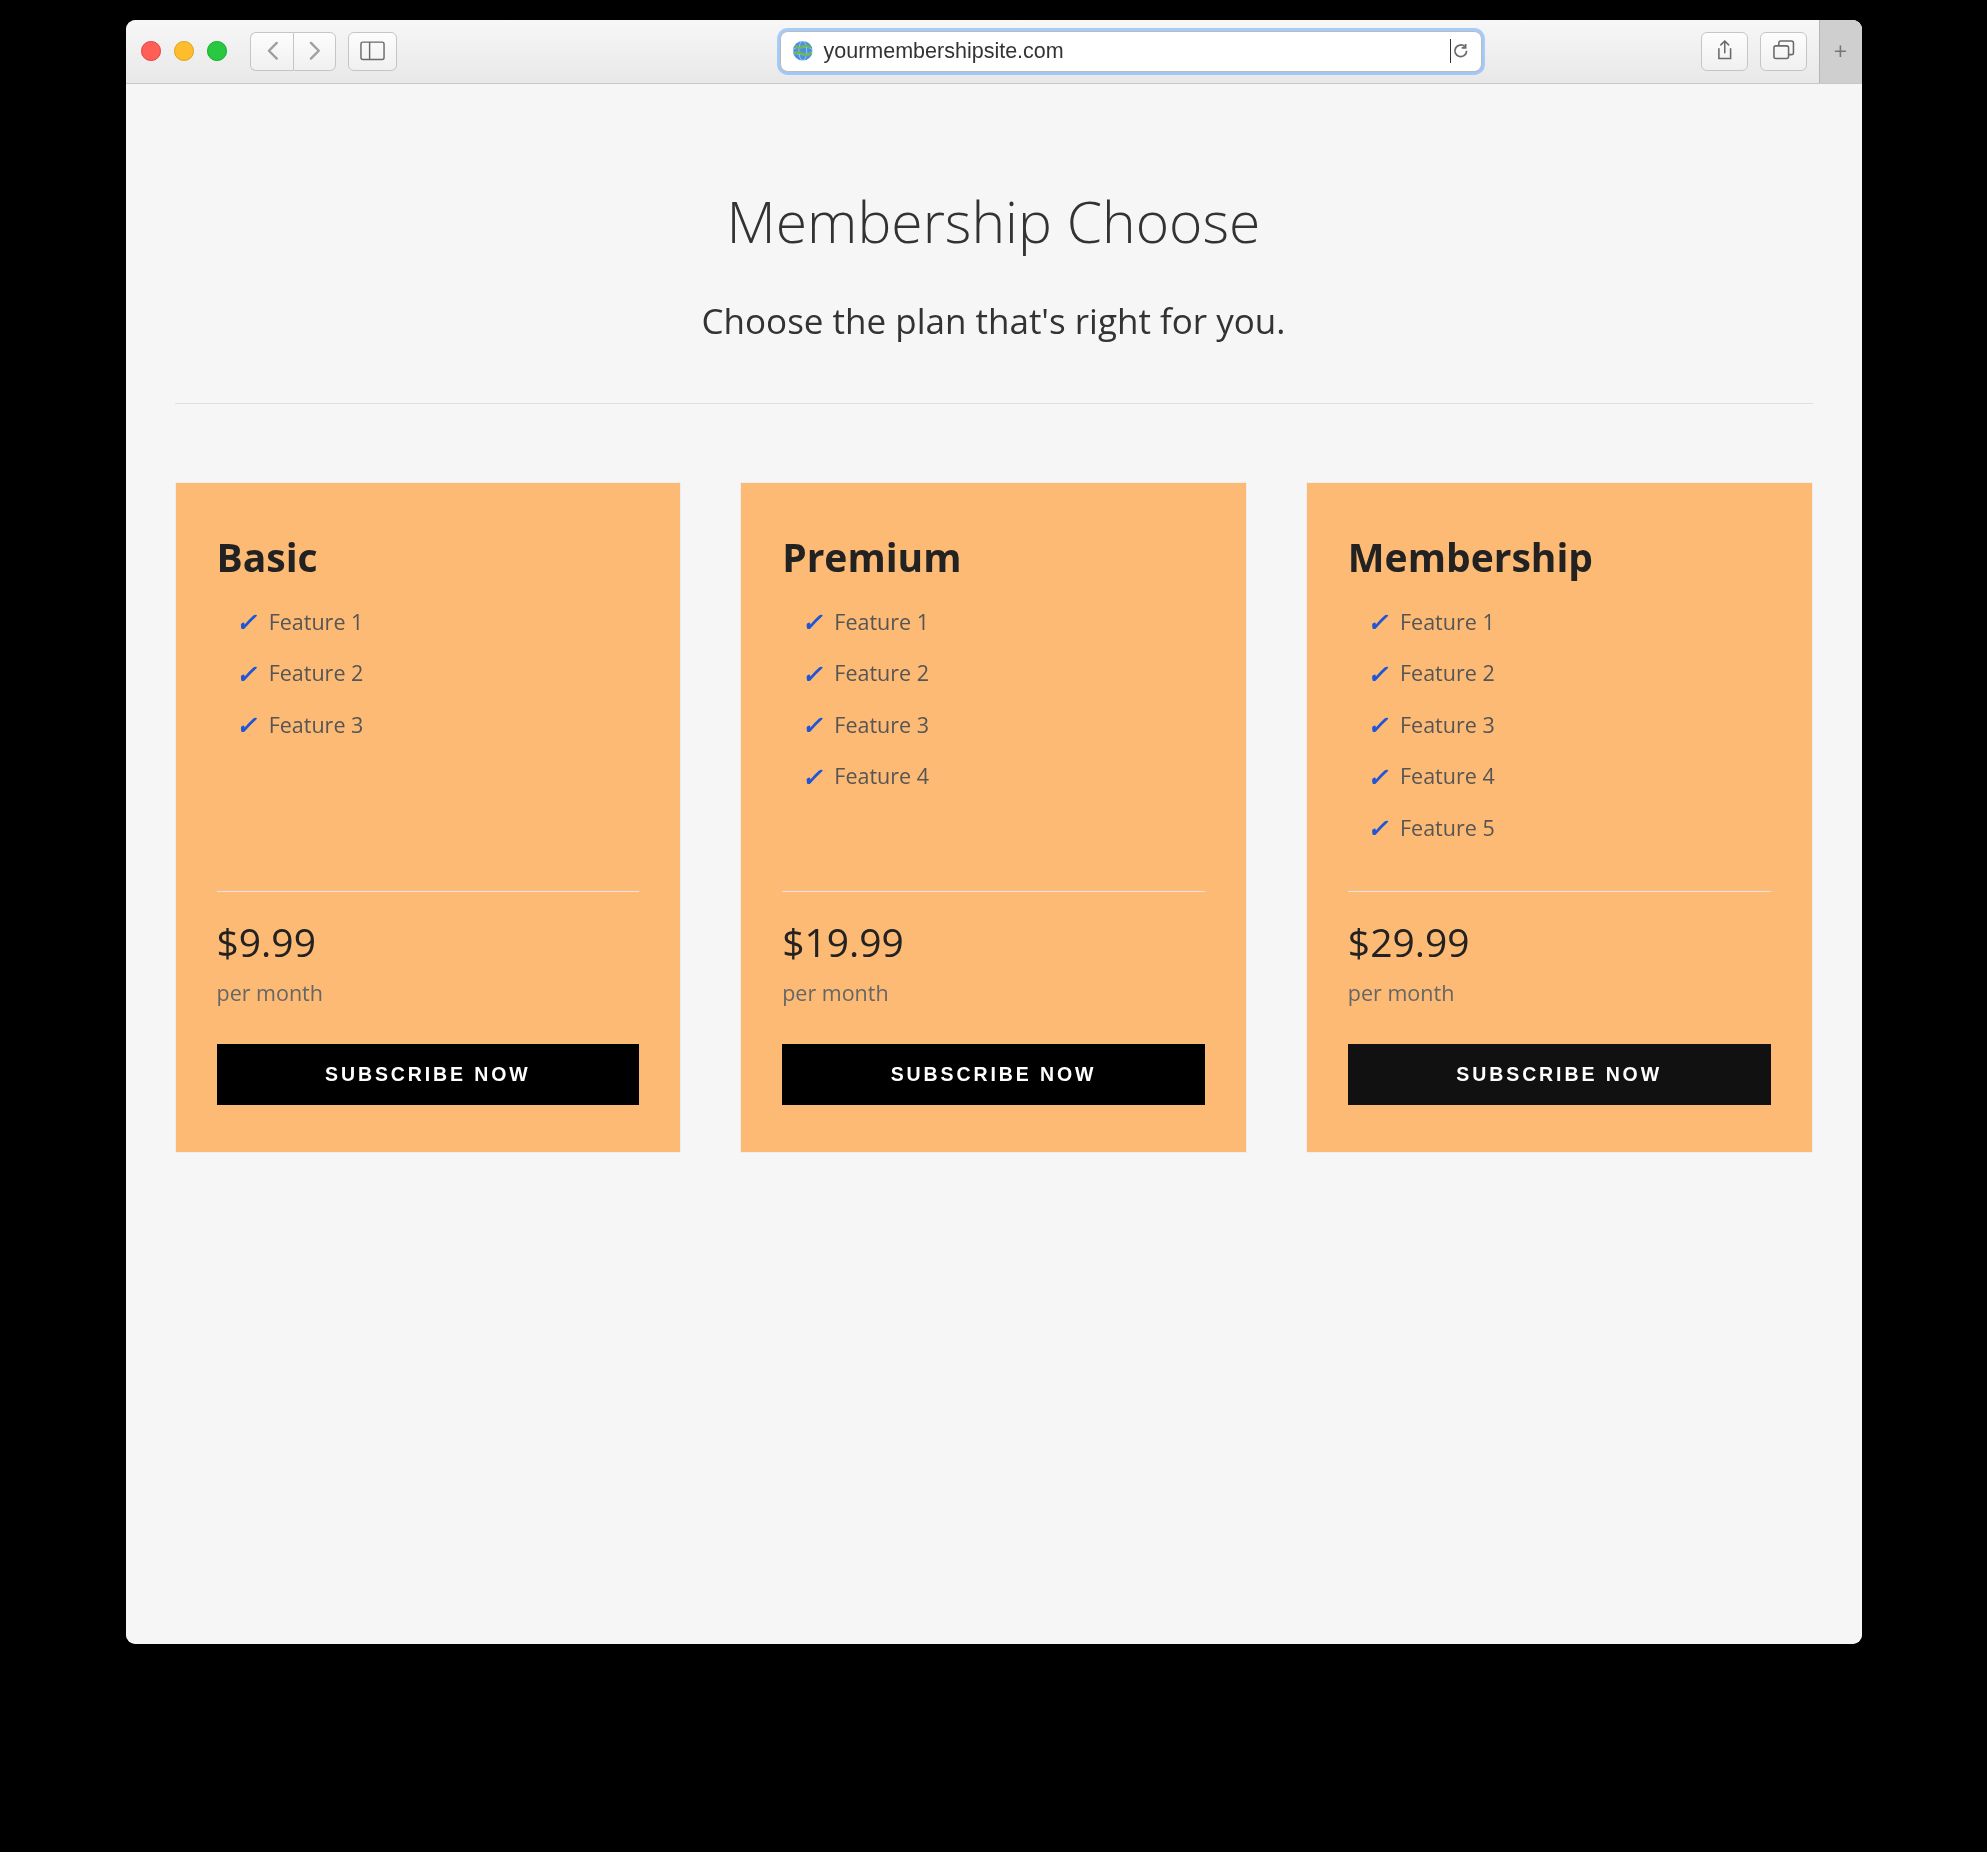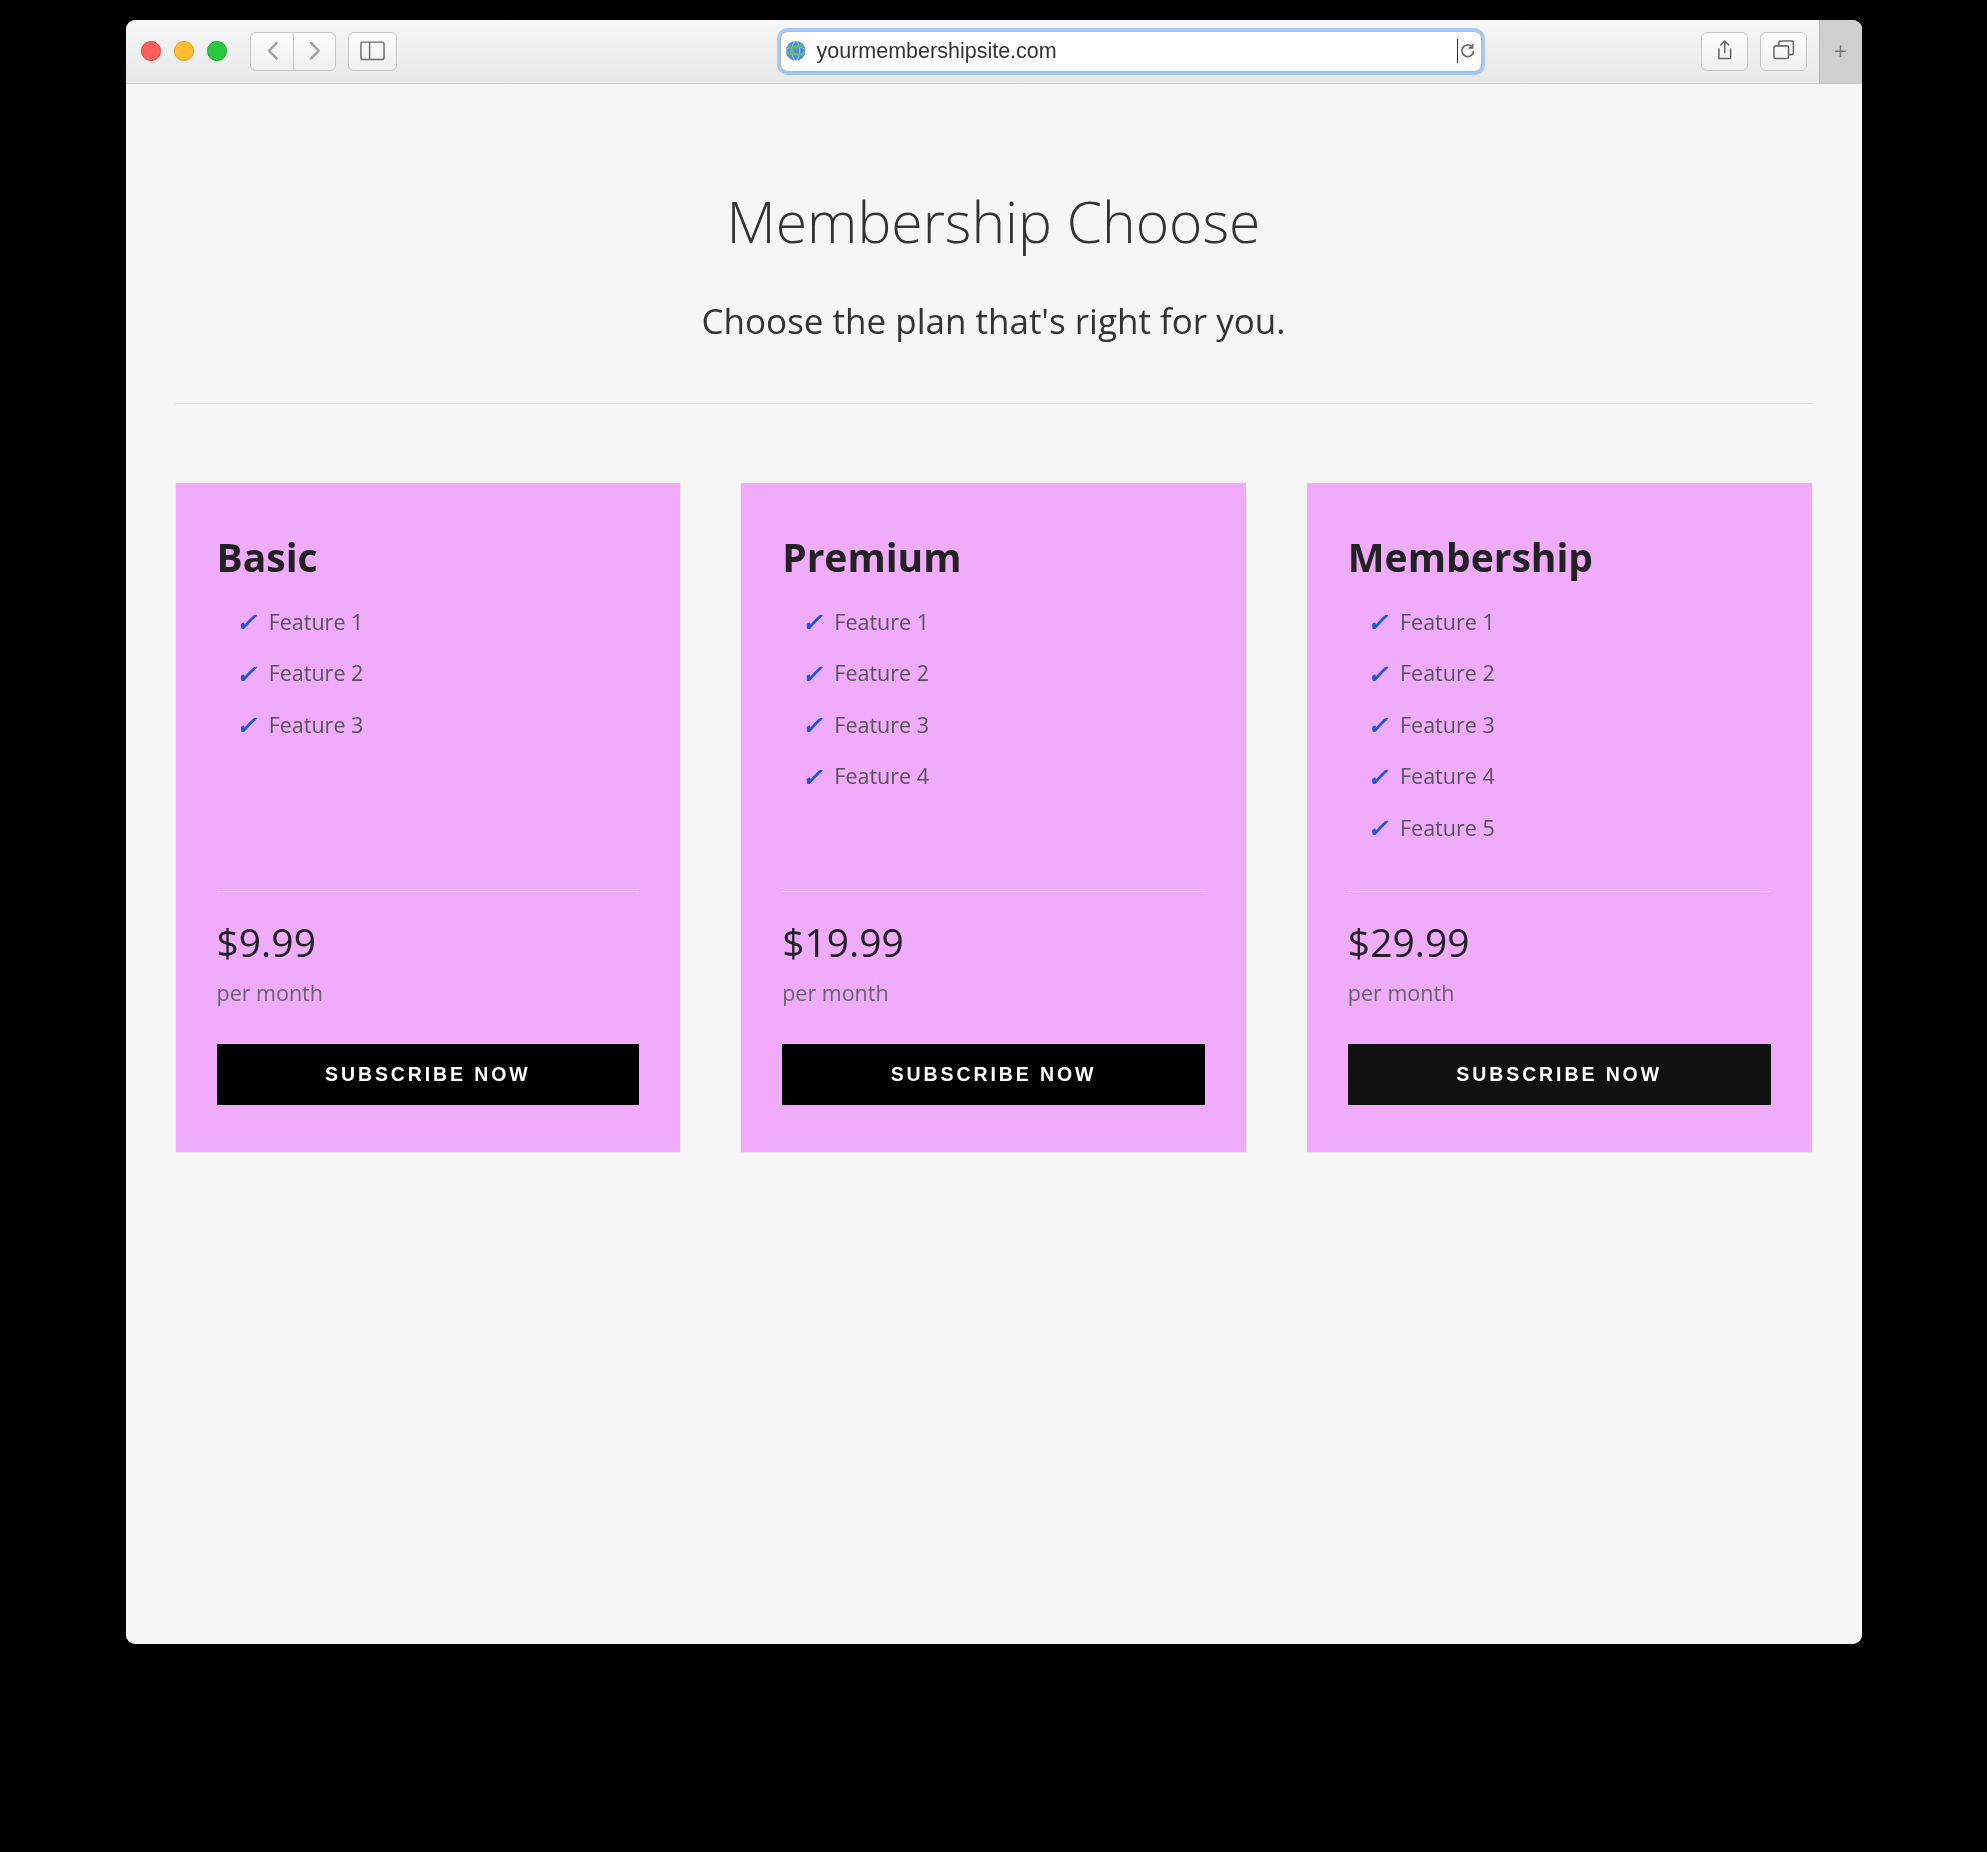--- a/index.html
+++ b/index.html
@@ -89,21 +89,21 @@
       flex: 0 0 auto;
       margin: 0 auto;
       width: 702px;
       height: 41px;
       background: #fff;
       border: 1px solid #bababa;
       border-radius: 7.8px;
       box-shadow: 0 0 0 2.9px rgba(100, 170, 255, 0.55);
       display: flex;
       align-items: center;
-      padding: 0 4px;
+      padding: 0 11px;
       position: relative;
     }
     
     .globe-icon {
       width: 21.5px;
       height: 21.5px;
       margin-right: 9.8px;
       flex-shrink: 0;
     }
     
@@ -192,21 +192,21 @@
     .plans-grid {
       display: flex;
       justify-content: space-between;
       gap: 59px;
       max-width: 1638px;
       margin: 0 auto;
     }
     
     .plan-card {
       flex: 1;
-      background: #f0abfc;
+      background: #fdba74;
       border: 1px solid #eee;
       padding: 47px 41px;
       display: flex;
       flex-direction: column;
     }
     
     .plan-name {
       font-size: 39px;
       font-weight: 700;
       color: #222;

